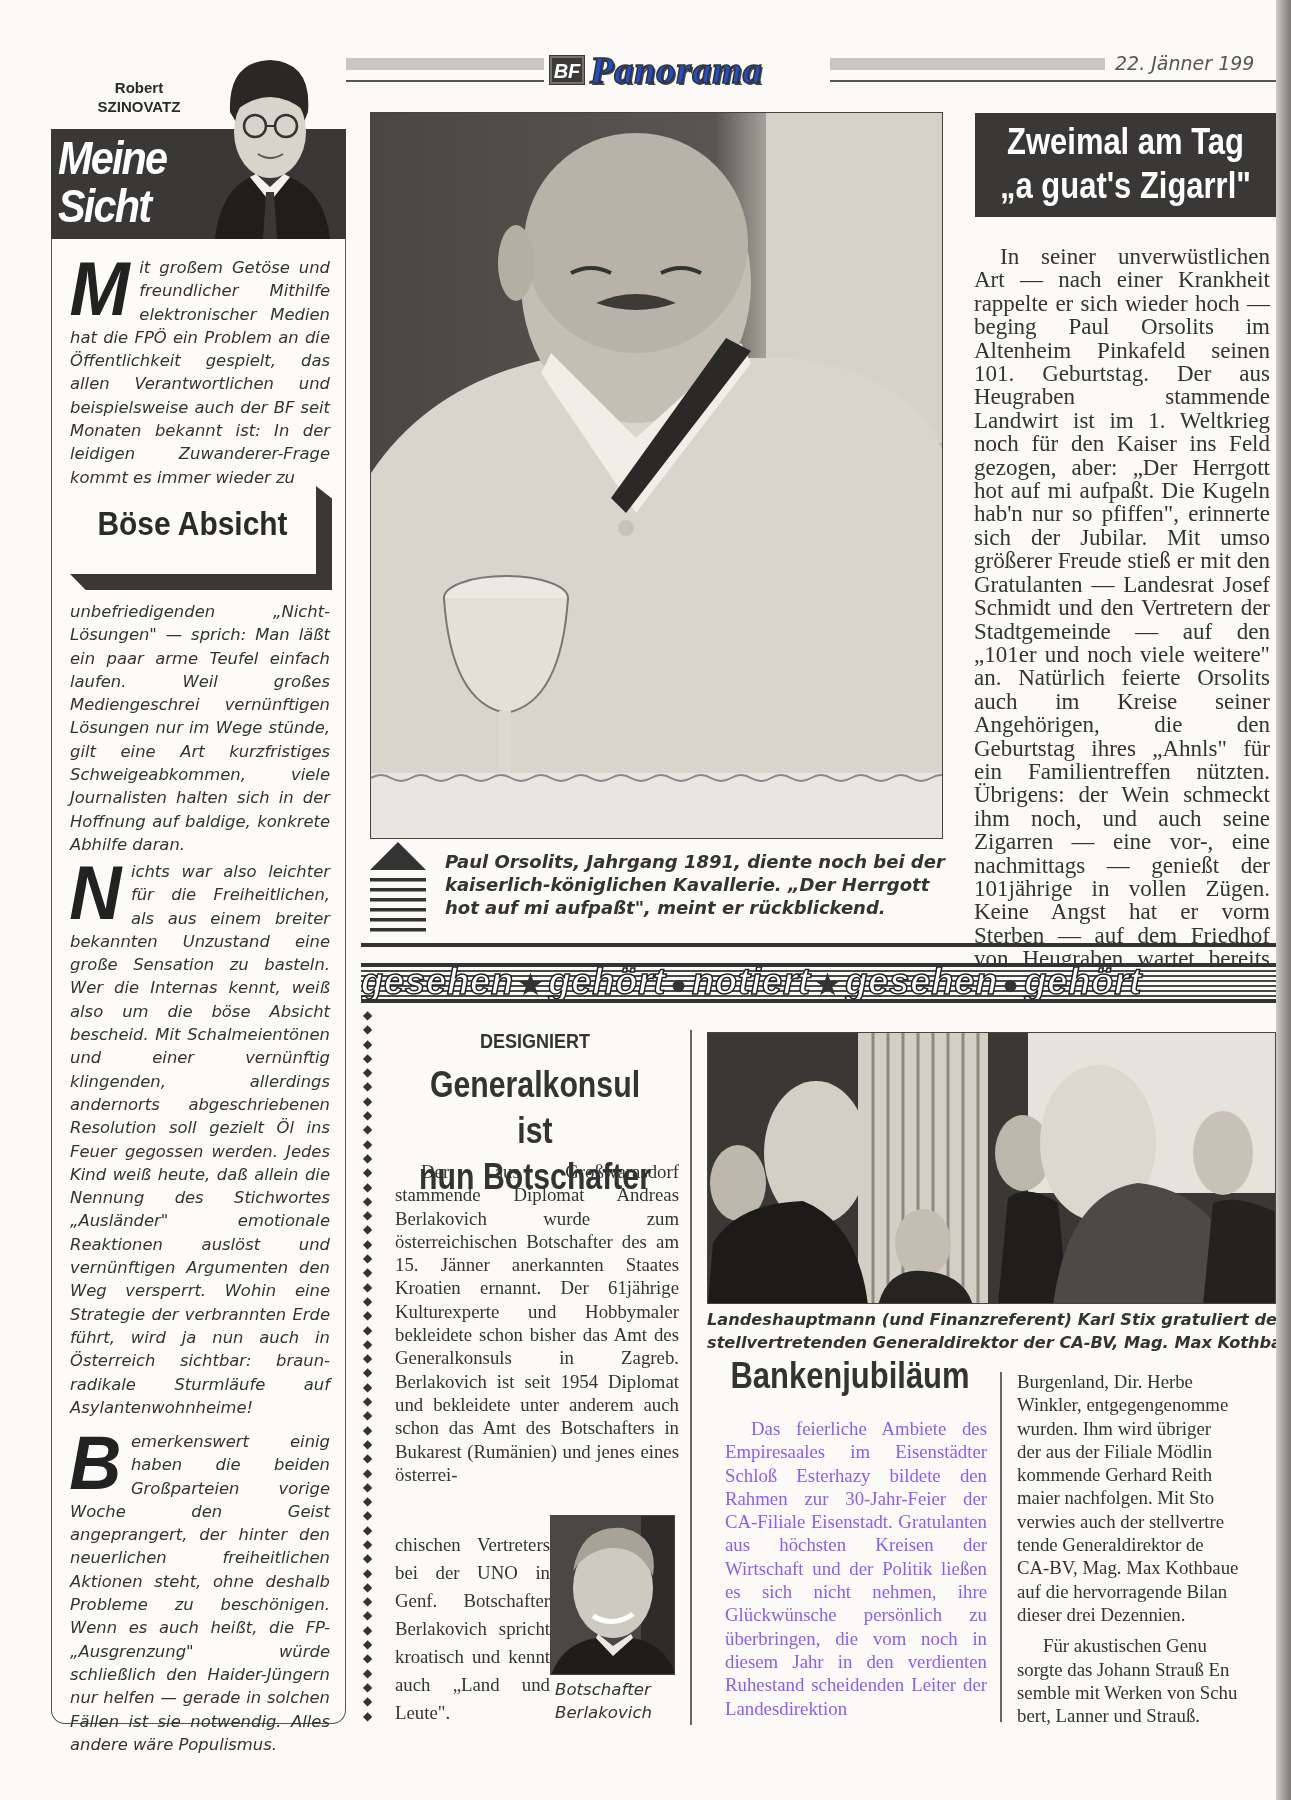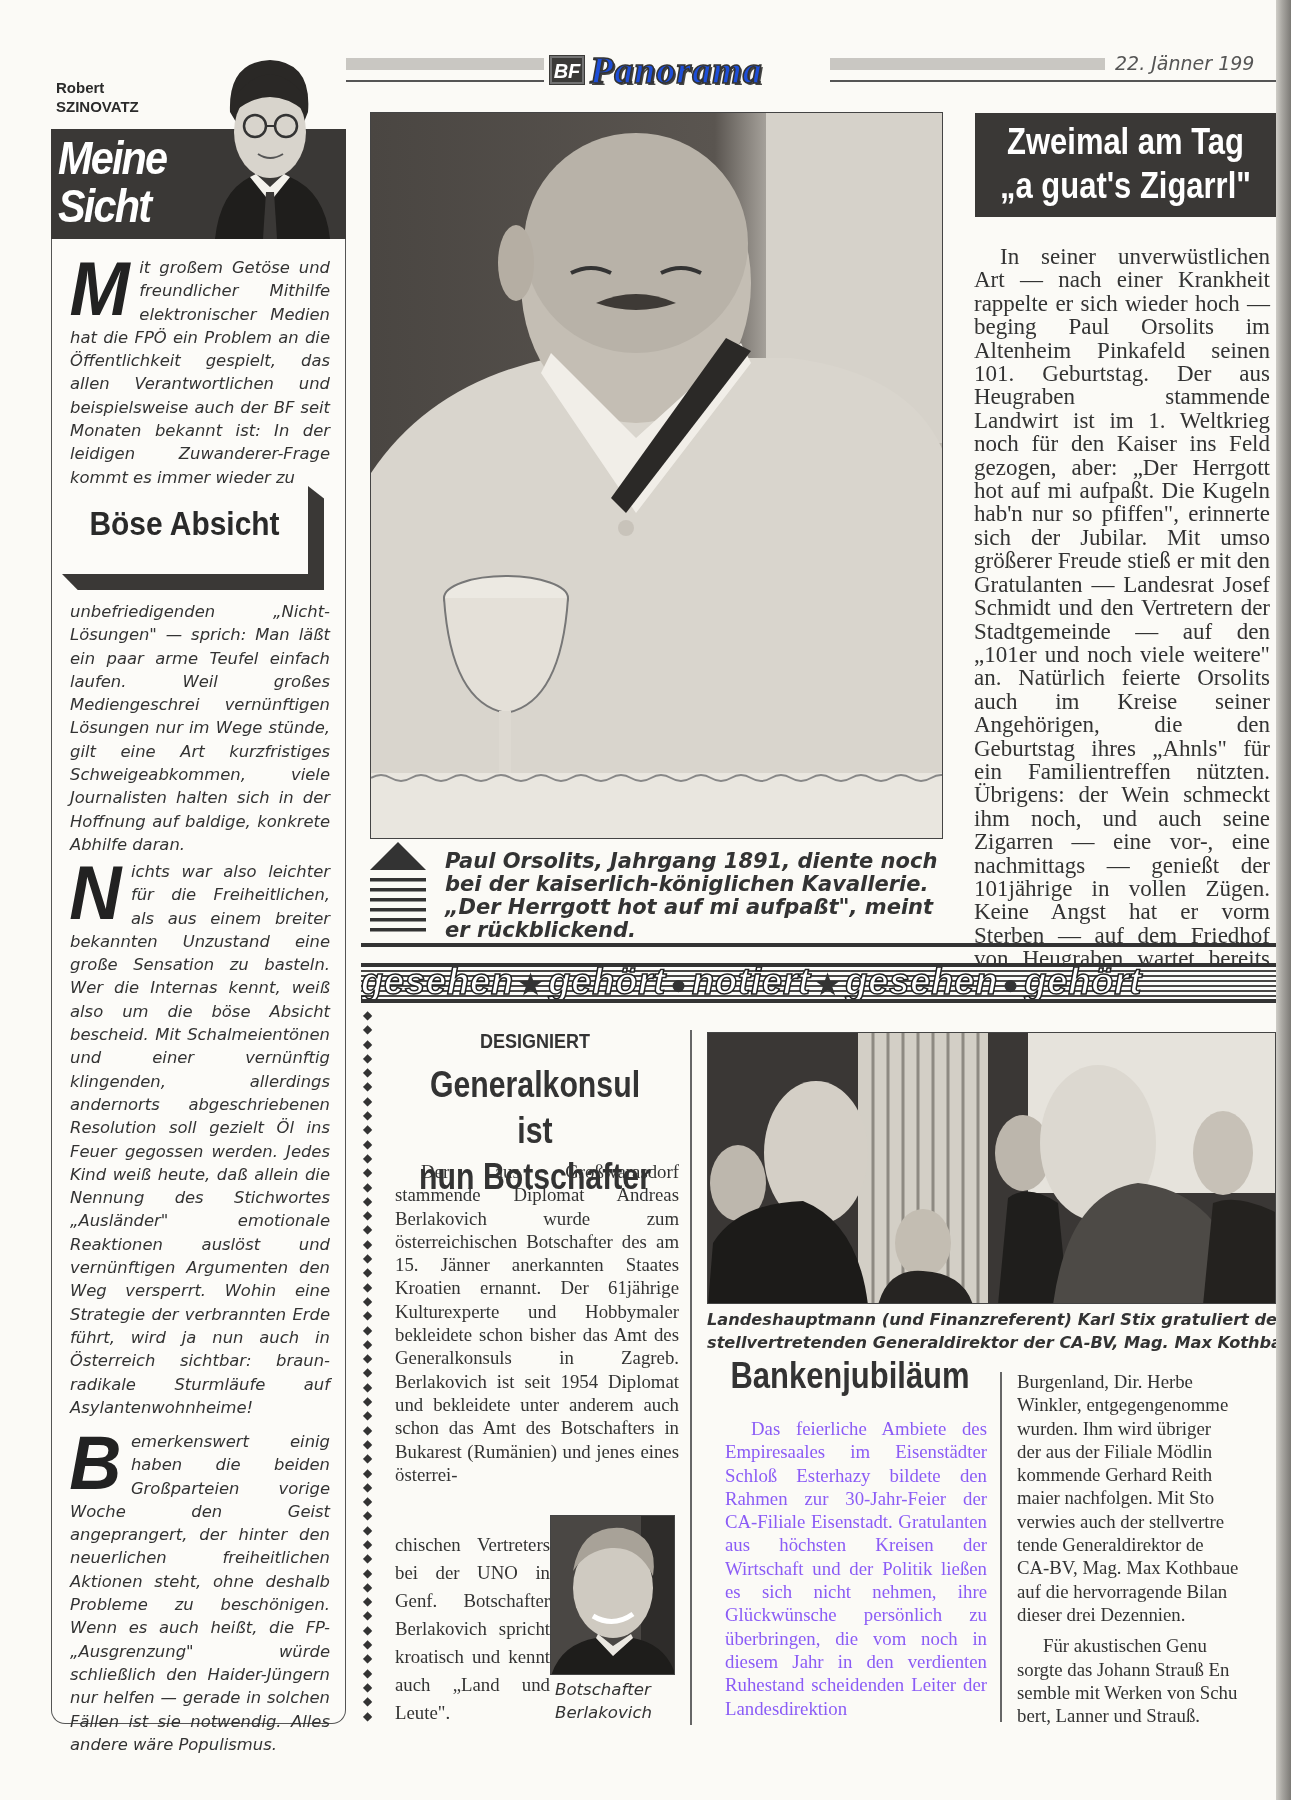--- a/index.html
+++ b/index.html
@@ -4,34 +4,34 @@
 <style>
   * { box-sizing: border-box; margin: 0; padding: 0; }
   html, body { width: 1291px; height: 1800px; background: #fbfaf6; overflow: hidden; }
   body { position: relative; font-family: "DejaVu Sans", sans-serif; color: #2a2a2a; }
 
   
   .binding { position: absolute; left: 1276px; top: 0; width: 15px; height: 1800px;
     background: linear-gradient(90deg, #cfcdc7 0%, #a9a7a2 40%, #7c7a76 100%); }
 
   
-  .author { position: absolute; left: 56px; top: 78px; width: 150px; 
+  .author { position: absolute; left: 64px; top: 78px; width: 150px; text-align: center;
     font-family: "Liberation Sans", sans-serif; font-weight: bold; font-size: 15px; line-height: 19px; color: #2b2b2b; }
   .meine-box { position: absolute; left: 51px; top: 129px; width: 295px; height: 110px; background: #3a3836; }
   .meine-title { position: absolute; left: 58px; top: 134px; width: 140px;
     font-family: "Liberation Sans", sans-serif; font-style: italic; font-weight: bold; color: #fff;
     font-size: 46px; line-height: 48px; letter-spacing: -2px; transform: scaleX(0.9); transform-origin: left; }
   .portrait { position: absolute; left: 200px; top: 52px; width: 140px; height: 187px; }
   .left-frame { position: absolute; left: 51px; top: 239px; width: 295px; height: 1485px;
     border: 1.5px solid #555; border-top: none; border-radius: 0 0 14px 14px; background: #fcfbf8; }
   .left-text { position: absolute; left: 70px; width: 260px; font-family: "DejaVu Sans", sans-serif;
     font-style: italic; font-size: 16.4px; line-height: 23.3px; color: #333; text-align: justify; }
   .dropcap { float: left; font-family: "Liberation Sans", sans-serif; font-weight: bold; font-style: italic;
     font-size: 76px; line-height: 62px; margin: 2px 8px 0 -2px; color: #222; transform: scaleX(0.95); }
-  .boese { position: absolute; left: 62px; top: 486px; width: 262px; height: 104px; }
+  .boese { position: absolute; left: 70px; top: 486px; width: 262px; height: 104px; }
   .boese-title { position: absolute; left: 0; top: 18px; width: 245px; text-align: center;
     font-family: "Liberation Sans", sans-serif; font-weight: bold; font-size: 34px; color: #2a2a2a;
     transform: scaleX(0.88); }
   .boese-bar-v { position: absolute; left: 246px; top: 0; width: 16px; height: 104px; background: #3a3836; clip-path: polygon(0 0, 100% 12%, 100% 100%, 0 100%); }
   .boese-bar-h { position: absolute; left: 0; top: 88px; width: 262px; height: 16px; background: #3a3836; clip-path: polygon(0 0, 100% 0, 100% 100%, 6% 100%); }
 
   
   .hdr-bar { position: absolute; height: 12px; background: #c9c7c2; top: 58px; }
   .hdr-line { position: absolute; height: 2px; background: #555; top: 80px; }
   .bf-logo { position: absolute; left: 550px; top: 56px; width: 34px; height: 28px; background: #3b3a38;
@@ -39,21 +39,21 @@
     font-weight: bold; font-style: italic; font-size: 20px; text-align: center; line-height: 26px; }
   .panorama { position: absolute; left: 590px; top: 48px; font-family: "Liberation Serif", serif;
     font-style: italic; font-weight: bold; font-size: 38px; color: #1d4ed8; letter-spacing: 1px;
     -webkit-text-stroke: 1.6px #333; text-shadow: 2px 2px 0 #444; }
   .date { position: absolute; left: 1115px; top: 52px; font-family: "DejaVu Sans", sans-serif; font-style: italic;
     font-size: 19px; color: #555; white-space: nowrap; }
 
   
   .photo-main { position: absolute; left: 370px; top: 112px; width: 573px; height: 727px; border: 1.5px solid #444; overflow: hidden; }
   .caption-main { position: absolute; left: 445px; top: 850px; width: 500px; font-family: "DejaVu Sans", sans-serif;
-    font-style: italic; font-weight: bold; font-size: 21px; line-height: 23px; color: #333; }
+    font-style: italic; font-weight: bold; font-size: 18px; line-height: 23px; color: #333; }
   .arrow-icon { position: absolute; left: 370px; top: 842px; width: 56px; height: 90px; }
 
   
   .zweimal-box { position: absolute; left: 975px; top: 113px; width: 301px; height: 104px; background: #3a3836; }
   .zweimal-title { position: absolute; left: 975px; top: 120px; width: 301px; text-align: center; color: #fff;
     font-family: "Liberation Sans", sans-serif; font-weight: bold; font-size: 36px; line-height: 44px; transform: scaleX(0.86); }
   .right-text { position: absolute; left: 974px; top: 245px; width: 296px; font-family: "Liberation Serif", serif;
     font-size: 23px; line-height: 23.4px; color: #333; text-align: justify; }
   .right-text p { text-indent: 26px; }
 

